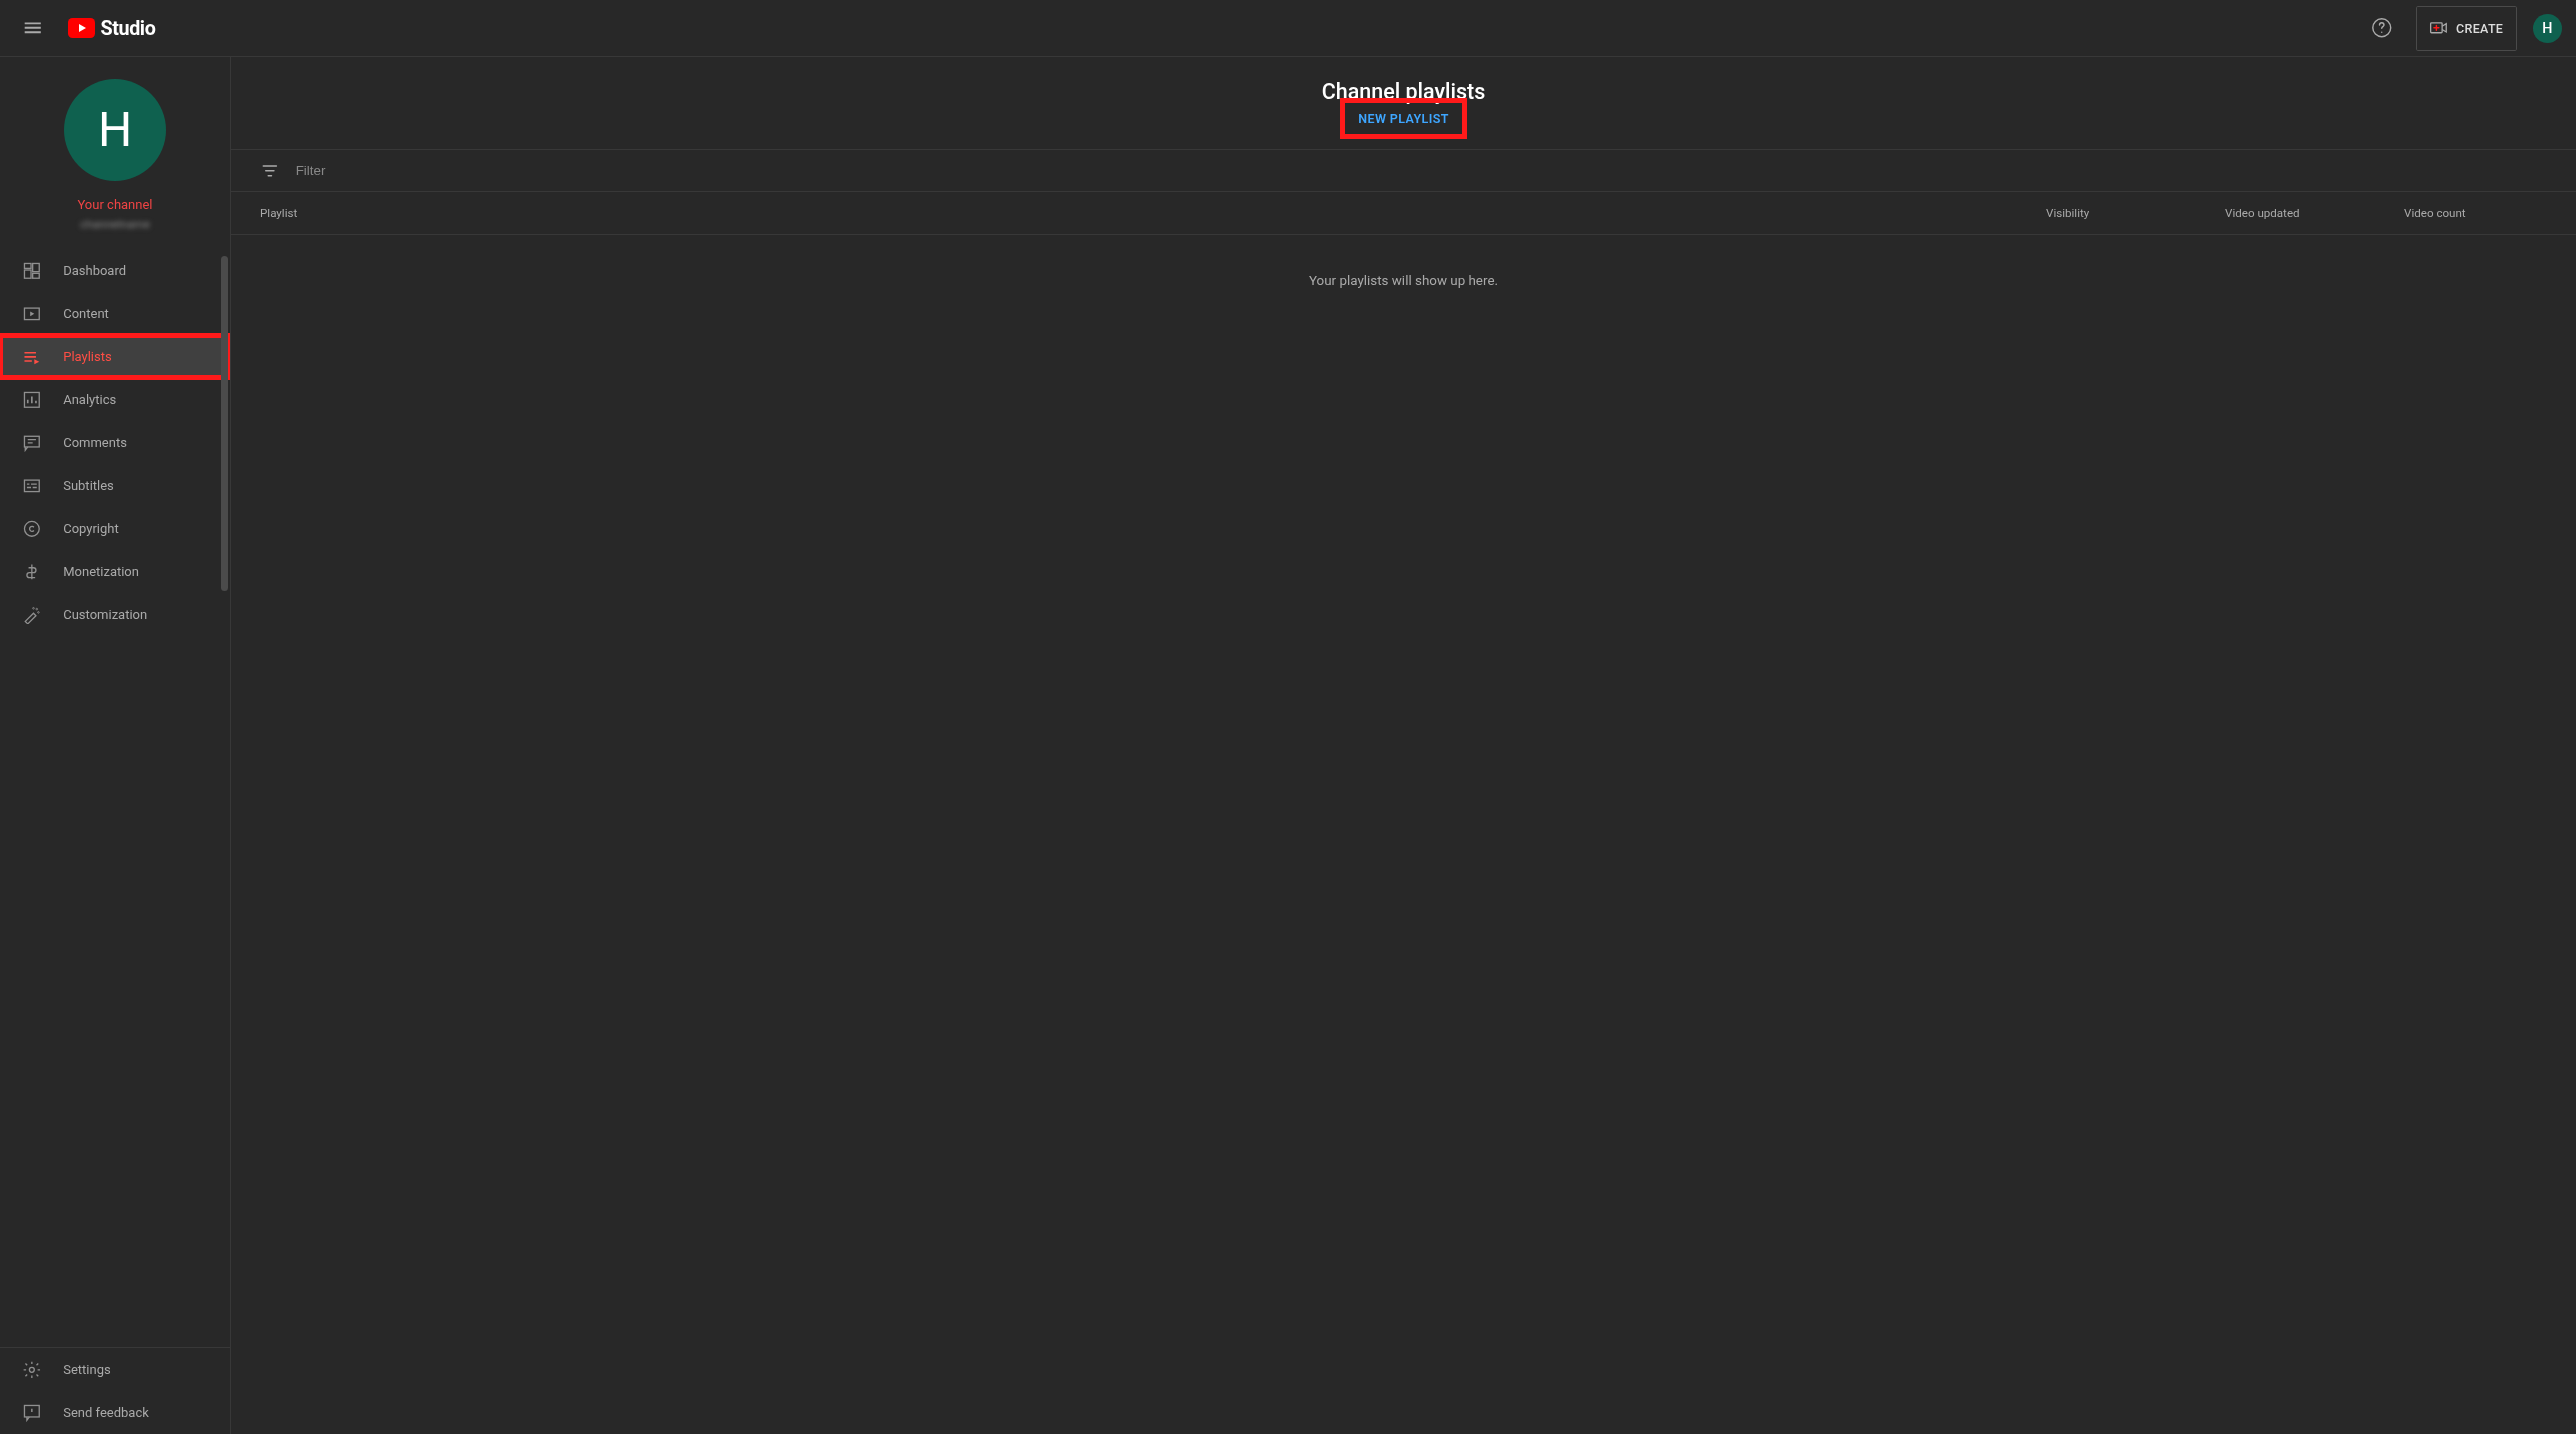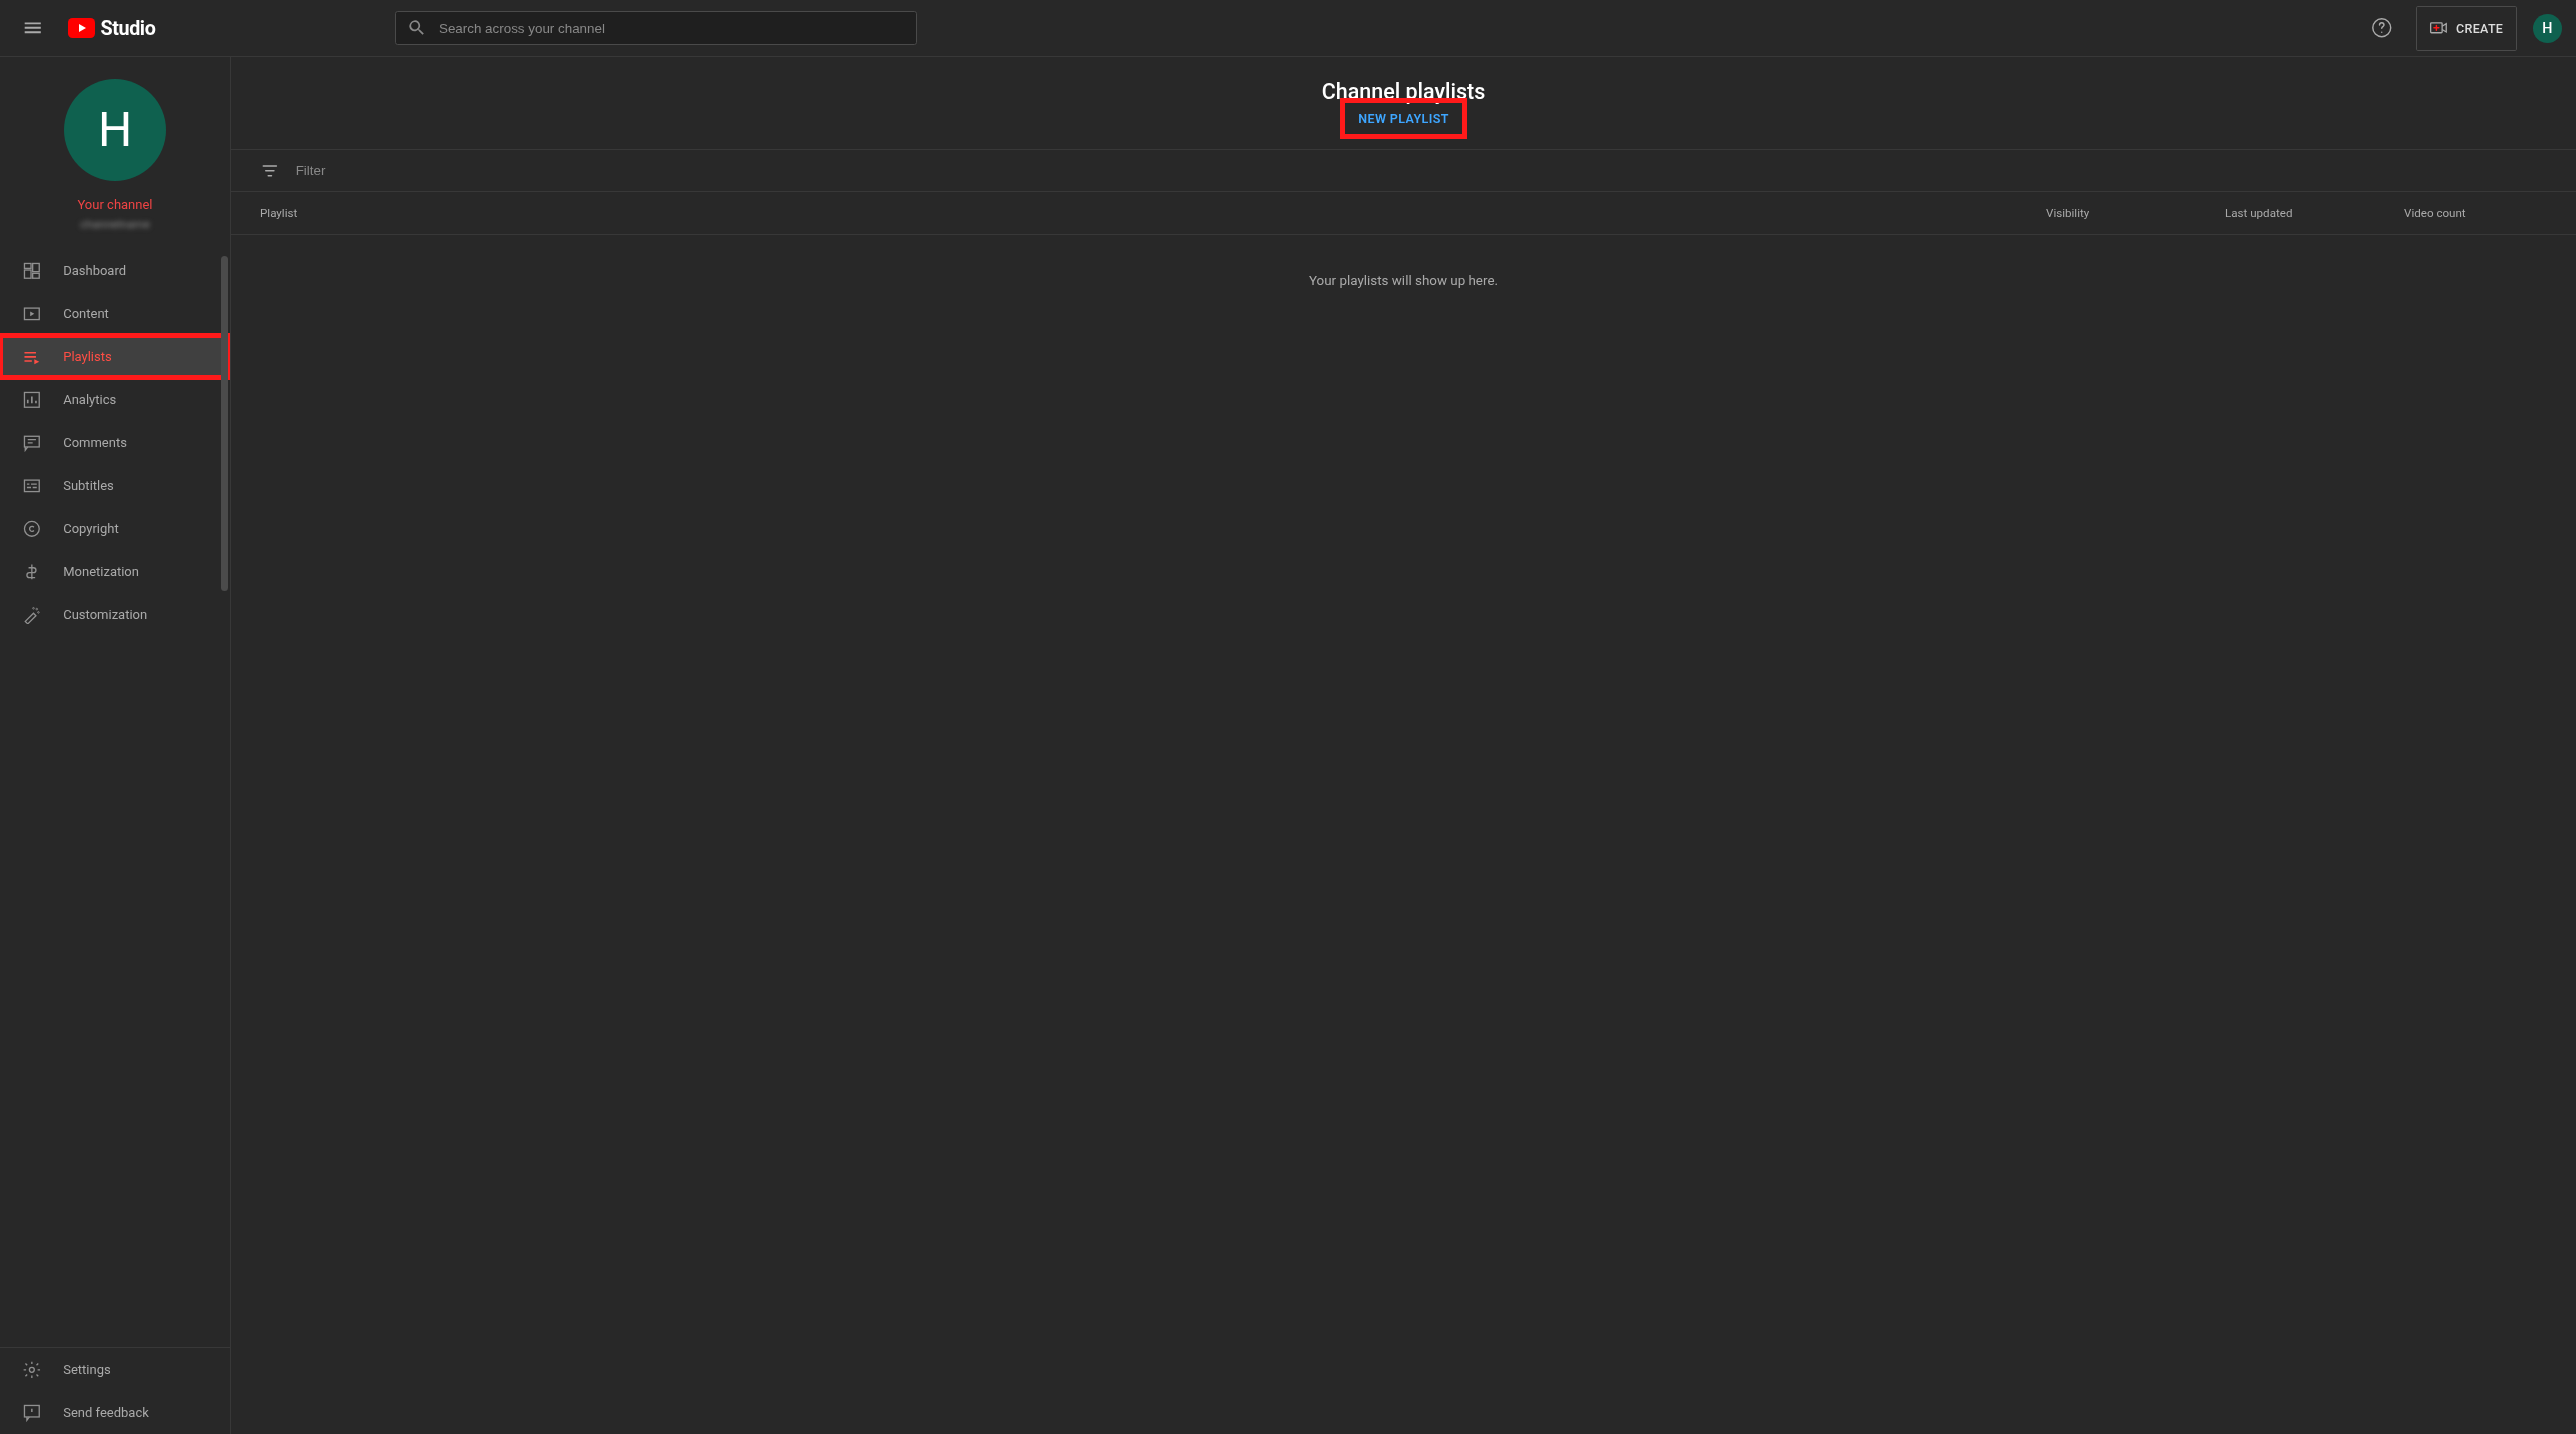--- a/index.html
+++ b/index.html
@@ -152,28 +152,20 @@
   <header class="topbar">
     <div class="menu-btn">
       <svg viewBox="0 0 24 24">
           <path d="M3 6h18v2H3V6zm0 5h18v2H3v-2zm0 5h18v2H3v-2z"></path>
         </svg>
     </div>
     <div class="logo">
       <div class="logo-play"></div>
       <span class="logo-text">Studio</span>
     </div>
-    <div class="search-wrap">
-      <div class="search">
-        <svg viewBox="0 0 24 24">
-            <path d="M15.5 14h-.79l-.28-.27a6.471 6.471 0 001.57-5.34C15.27 5.01 12.39 2.5 9.12 2.94 5.01 3.5 2.5 7.61 2.94 10.88c.44 3.27 3.95 5.85 7.46 5.12a6.471 6.471 0 003.33-1.57l.27.28v.79l5 4.99L20.49 19l-4.99-5zM9.5 14C7.01 14 5 11.99 5 9.5S7.01 5 9.5 5 14 7.01 14 9.5 11.99 14 9.5 14z"></path>
-          </svg>
-        <input type="text" placeholder="Search across your channel" style="">
-      </div>
-    </div>
     <div class="topbar-right">
       <div class="help-btn">
         <svg viewBox="0 0 24 24">
             <circle cx="12" cy="12" r="10"></circle>
             <path d="M9.5 9a2.5 2.5 0 115 0c0 1.5-2.5 2-2.5 3.5" stroke-linecap="round"></path>
             <circle cx="12" cy="17" r="0.8" fill="#aaa" stroke="none"></circle>
           </svg>
       </div>
       <div class="create-btn">
         <svg viewBox="0 0 24 24">
@@ -291,20 +283,20 @@
       </div>
       <div class="filter-row">
         <svg viewBox="0 0 24 24">
             <path d="M4 6h16M7 12h10M10 18h4" stroke="#aaa" stroke-width="1.8" fill="none" stroke-linecap="round"></path>
           </svg>
         <input type="text" placeholder="Filter" style="">
       </div>
       <div class="table-head">
         <div class="col-playlist">Playlist</div>
         <div class="col-vis">Visibility</div>
-        <div class="col-updated">Last updated</div>
+        <div class="col-updated">Video updated</div>
         <div class="col-count">Video count</div>
       </div>
       <div class="empty-msg">Your playlists will show up here.</div>
     </main>
   </div>
 </div>
 
 
 </body></html>

